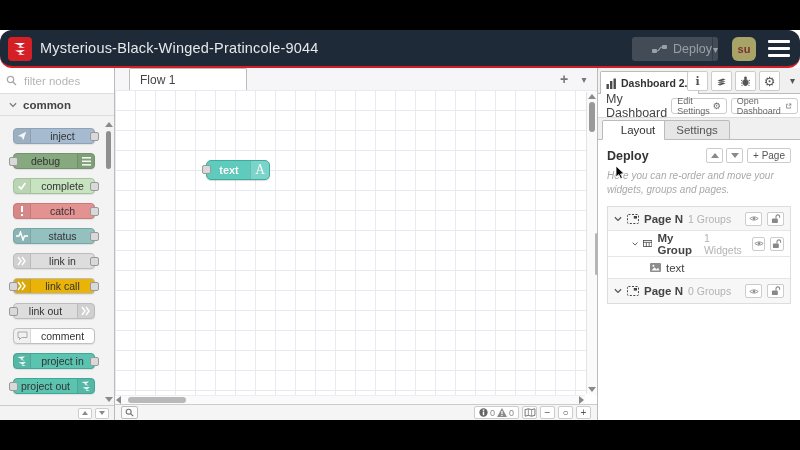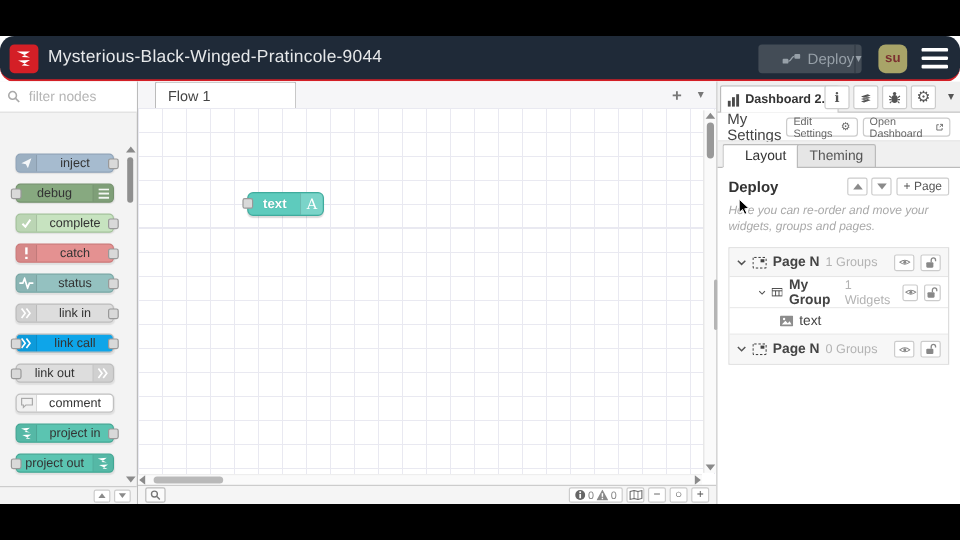--- a/index.html
+++ b/index.html
@@ -182,20 +182,26 @@
     </div>
 
     <div class="palette">
       <div class="palette-search">
         <svg width="11" height="11" viewBox="0 0 11 11">
           <circle cx="4.5" cy="4.5" r="3.2" stroke="#aaa" stroke-width="1.3" fill="none"></circle>
           <line x1="7" y1="7" x2="10" y2="10" stroke="#aaa" stroke-width="1.4"></line>
         </svg>
         <input placeholder="filter nodes" style="">
       </div>
+      <div class="palette-cat">
+        <svg width="8" height="6" viewBox="0 0 9 6">
+          <path d="M1 1 L4.5 4.5 L8 1" stroke="#777" stroke-width="1.4" fill="none"></path>
+        </svg>
+        <span class="cat-label">common</span>
+      </div>
 
       <div class="palette-list">
 
         <div class="pnode icon-left" style="background-color: rgb(166, 187, 207); border-color: rgb(143, 163, 184);">
           <span class="picon">
             <svg width="10" height="10" viewBox="0 0 12 12">
                 <path d="M1 6 L11 1 L7.5 11 L5.5 7 Z" fill="#fff" opacity=".9"></path>
               </svg>
             </span>
           <span class="plabel">inject</span>
@@ -248,21 +254,21 @@
         <div class="pnode icon-left" style="background-color: rgb(221, 221, 221); border-color: rgb(188, 188, 188);">
           <span class="picon">
             <svg width="10" height="10" viewBox="0 0 10 10">
                 <path d="M1 1 L4 5 L1 9 M5 1 L8 5 L5 9" stroke="#fff" stroke-width="1.4" fill="none"></path>
               </svg>
             </span>
           <span class="plabel">link in</span>
           <span class="port port-r"></span>
         </div>
 
-        <div class="pnode icon-left" style="background-color: #0ea5e9; border-color: rgb(188, 188, 188);">
+        <div class="pnode icon-left" style="background-color: #eab308; border-color: rgb(188, 188, 188);">
           <span class="picon">
             <svg width="10" height="10" viewBox="0 0 10 10">
                 <path d="M1 1 L4 5 L1 9 M5 1 L8 5 L5 9" stroke="#fff" stroke-width="1.4" fill="none"></path>
               </svg>
             </span>
           <span class="plabel">link call</span>
           <span class="port port-l"></span>
           <span class="port port-r"></span>
         </div>
 
@@ -427,40 +433,40 @@
             </svg>
           </div>
           <div class="sb-tool">
             <span style="font-size:13px;">⚙</span>
           </div>
         </div>
         <span class="sb-caret">▾</span>
       </div>
 
       <div class="sb-dash">
-        <span class="sb-dash-title">My Settings</span>
+        <span class="sb-dash-title">My Dashboard</span>
         <span class="sb-mini-btn">
           <span>Edit Settings</span>
           <span>⚙</span>
         </span>
         <span class="sb-mini-btn">
           <span>Open Dashboard</span>
           <svg width="8" height="8" viewBox="0 0 9 9">
             <path d="M3.5 1.5 H1 V8 H7.5 V5.5" stroke="#666" stroke-width="1.1" fill="none"></path>
             <path d="M5 1 H8 V4 M8 1 L4.5 4.5" stroke="#666" stroke-width="1.1" fill="none"></path>
           </svg>
         </span>
       </div>
 
       <div class="sb-subtabs">
         <div class="sub-tab active">
           <span>Layout</span>
         </div>
         <div class="sub-tab inactive">
-          <span>Theming</span>
+          <span>Settings</span>
         </div>
       </div>
 
       <div class="sb-content">
         <div class="pages-head">
           <span class="pages-title">Deploy</span>
           <span class="pg-btn">
               <span class="tri tri-up"></span>
             </span>
           <span class="pg-btn">

